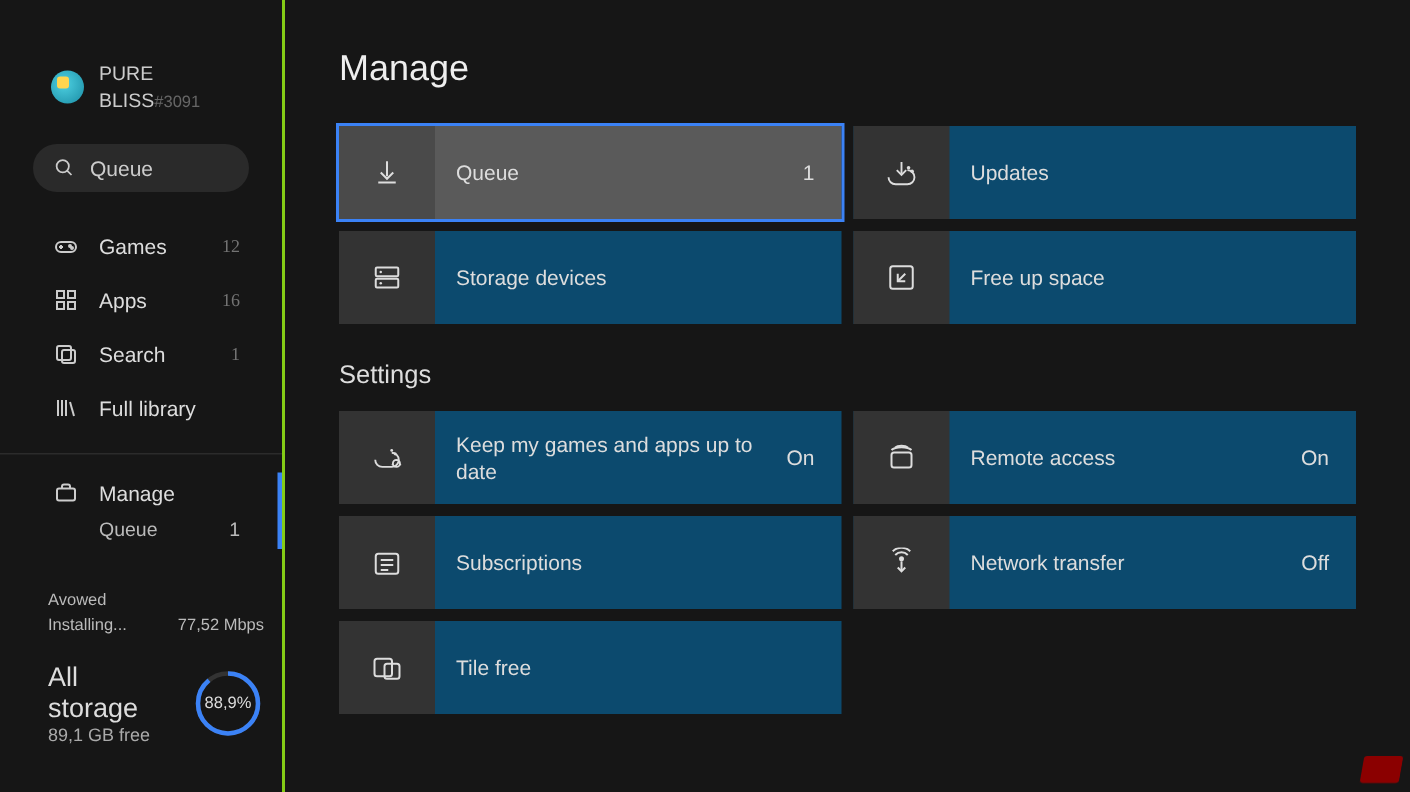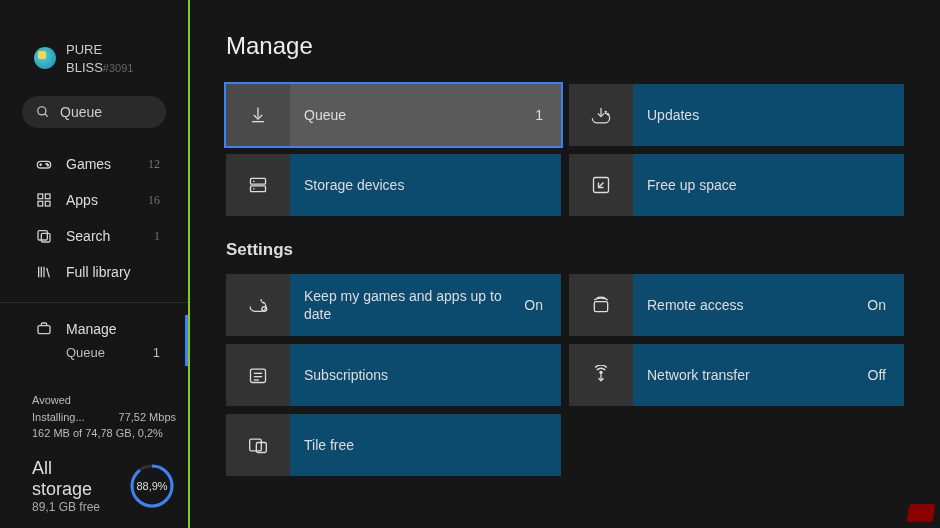--- a/index.html
+++ b/index.html
@@ -167,21 +167,21 @@
     display: flex;
     align-items: center;
     padding: 0 18px 0 14px;
     font-size: 14px;
     color: #ddd;
   }
   .tile-label { flex: 1; line-height: 1.3; }
   .tile-value { color: #ddd; font-size: 14px; }
   .section-title {
     font-size: 17px;
-    font-weight: 700;
+    font-weight: 400;
     color: #ddd;
     margin: 4px 0 14px 0;
   }
   svg { display: block; }
   .corner-logo {
     position: absolute;
     bottom: 6px;
     right: 6px;
     width: 26px;
     height: 18px;
@@ -266,21 +266,20 @@
         <span class="count">1</span>
       </div>
     </div>
 
     <div class="install-status">
       <div>Avowed</div>
       <div class="install-row">
         <span>Installing...</span>
         <span>77,52 Mbps</span>
       </div>
-      <div>162 MB of 74,78 GB, 0,2%</div>
     </div>
 
     <div class="storage-widget">
       <div>
         <div class="storage-text">All storage</div>
         <div class="storage-sub">89,1 GB free</div>
       </div>
       <div class="storage-gauge">
         <svg width="48" height="48" viewBox="0 0 48 48">
           <circle cx="24" cy="24" r="20" fill="none" stroke="#333" stroke-width="3"></circle>

